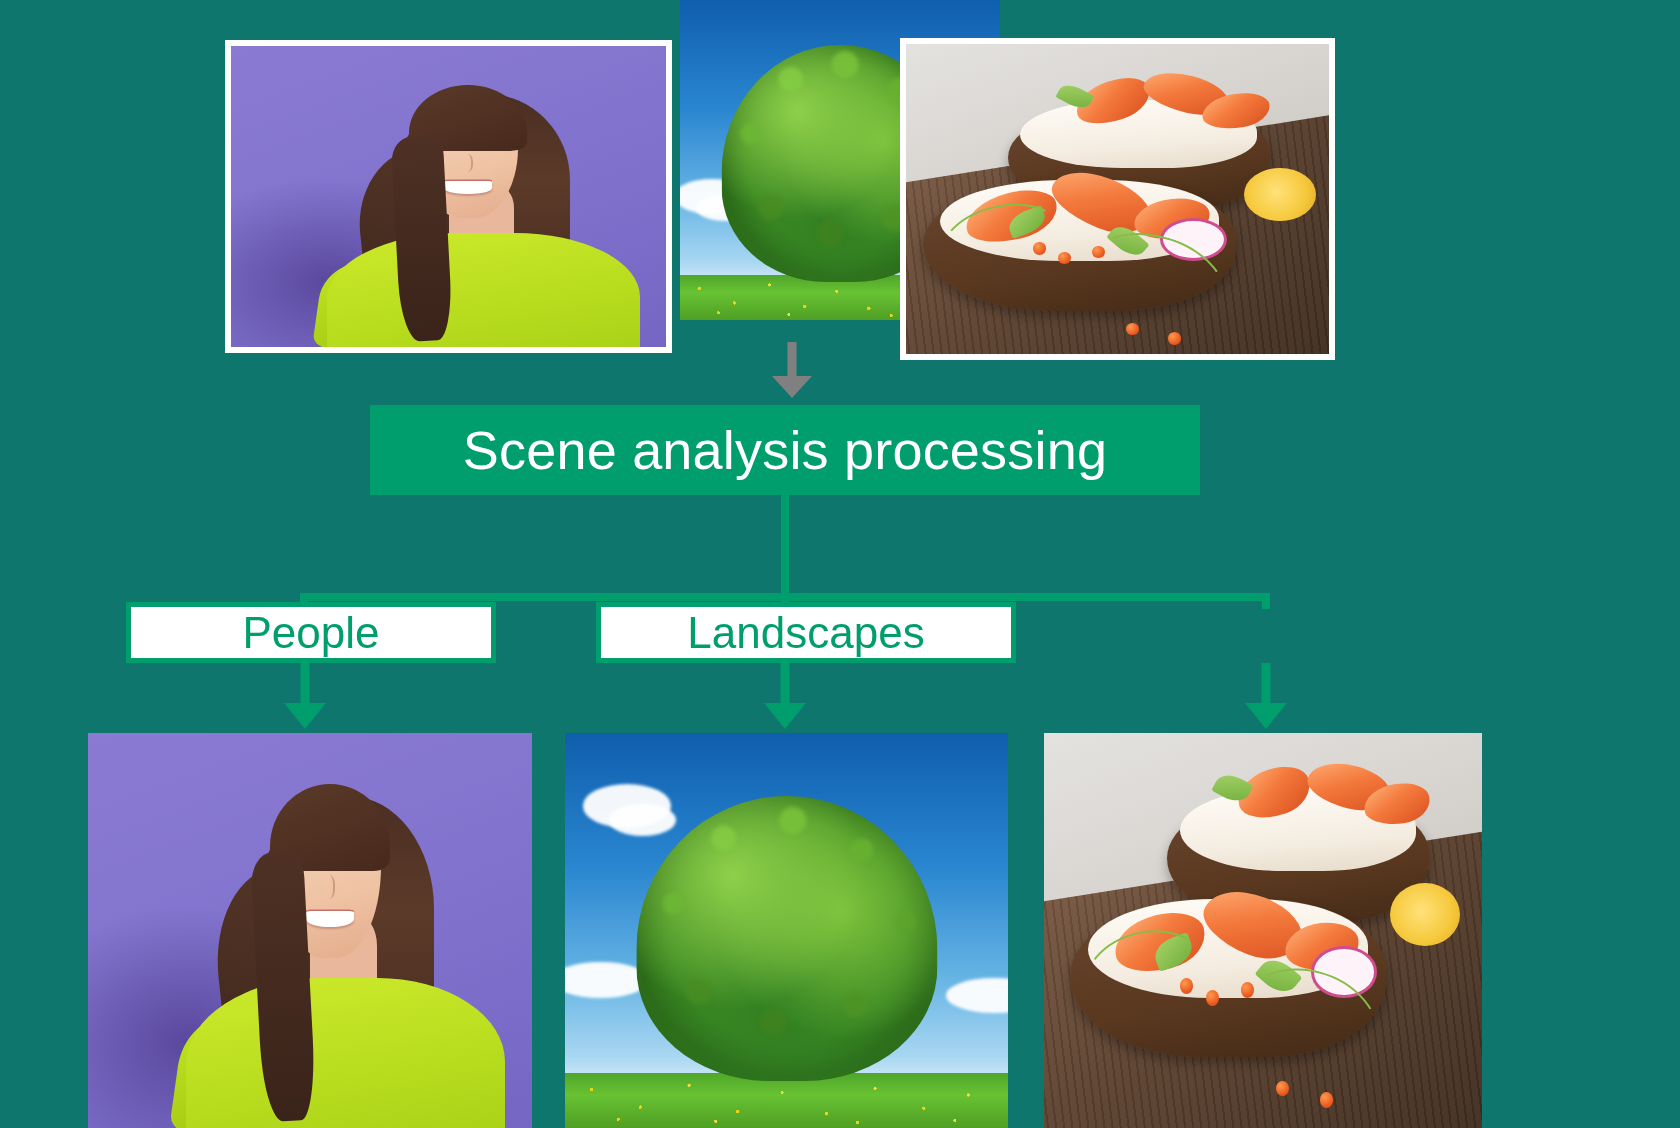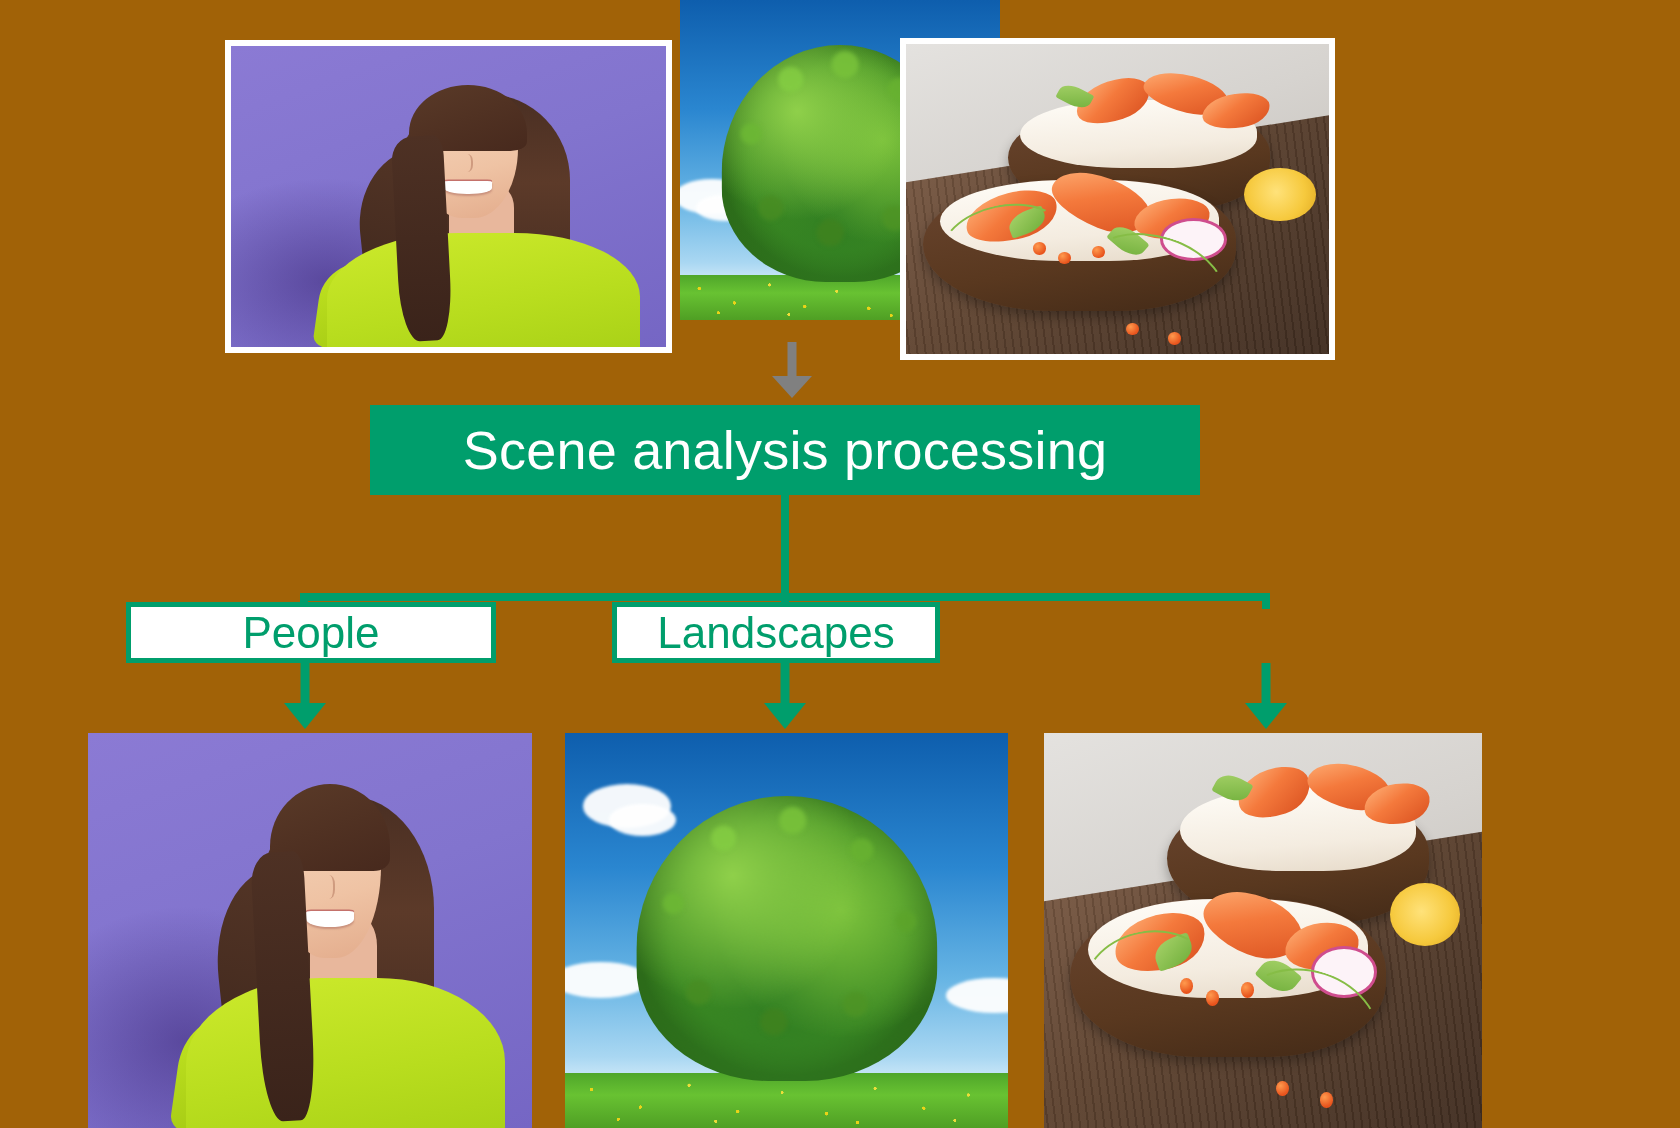--- a/index.html
+++ b/index.html
@@ -6,21 +6,21 @@
   * { box-sizing: border-box; }
   html, body {
     margin: 0; padding: 0;
     background: #ffffff;
     font-family: "Liberation Sans", sans-serif;
   }
   #stage {
     position: relative;
     width: 1680px;
     height: 1128px;
-    background: #a16207;
+    background: #0f766e;
     overflow: hidden;
   }
 
   
   .photo {
     position: absolute;
     overflow: hidden;
     background: #ddd;
   }
   .photo .inner {
@@ -375,21 +375,21 @@
   <div class="connector" style="left:300px; top:593px; width:8px; height:16px; background:#009E6C;"></div>
 
   <div class="connector" style="left:1262px; top:593px; width:8px; height:16px; background:#009E6C;"></div>
 
   <div class="connector" style="left:781px; top:593px; width:8px; height:16px; background:#009E6C;"></div>
 
   <div class="cat-box" style="left:126px; top:602px; width:370px; height:61px; border:5px solid #009E6C; color:#009E6C; font-size:44px;">
     <span>People</span>
   </div>
 
-  <div class="cat-box" style="left:612px; top:602px; width:328px; height:61px; border:5px solid #009E6C; color:#009E6C; font-size:44px;">
+  <div class="cat-box" style="left:596px; top:602px; width:420px; height:61px; border:5px solid #009E6C; color:#009E6C; font-size:44px;">
     <span>Landscapes</span>
   </div>
 
 
   <svg class="green-arrow" style="left:275px; top:663px; width:60px; height:68px;" viewBox="0 0 60 68">
     <line x1="30" y1="0" x2="30" y2="48" stroke="#009E6C" stroke-width="9"></line>
     <polygon points="30,66 9,40 51,40" fill="#009E6C"></polygon>
   </svg>
 
   <svg class="green-arrow" style="left:755px; top:663px; width:60px; height:68px;" viewBox="0 0 60 68">

